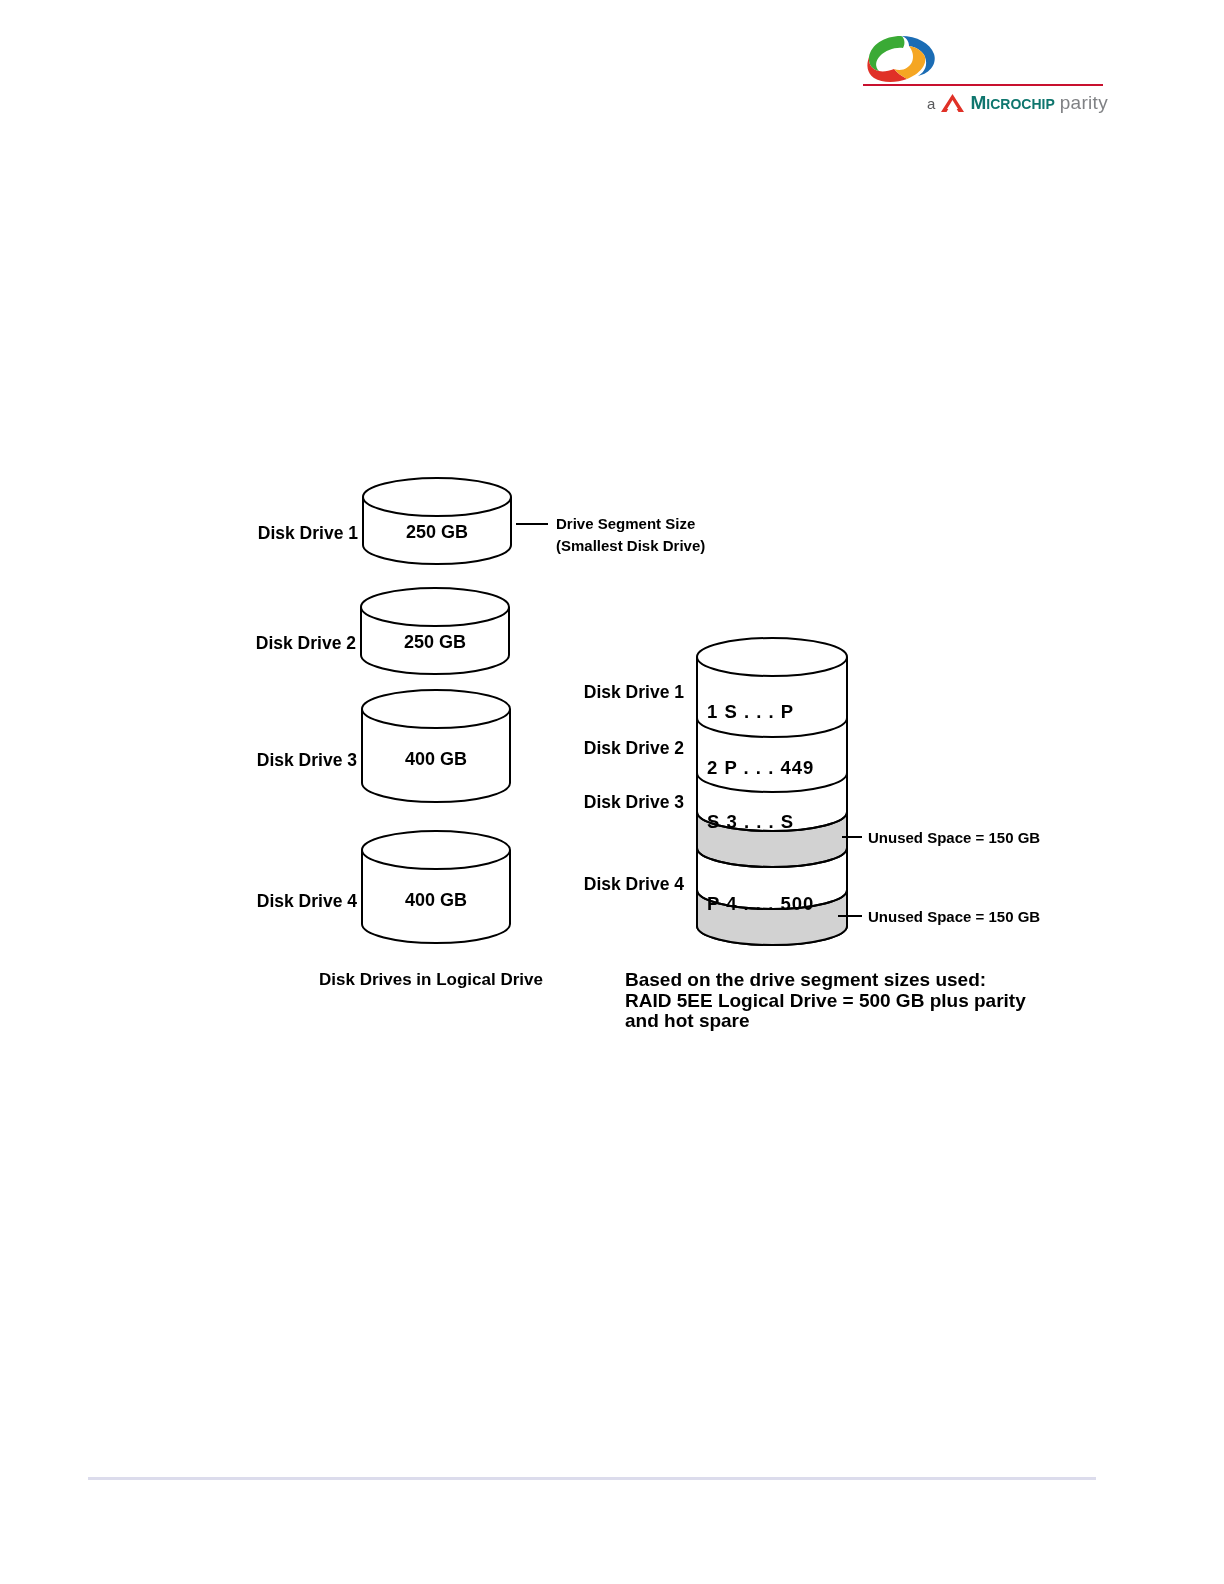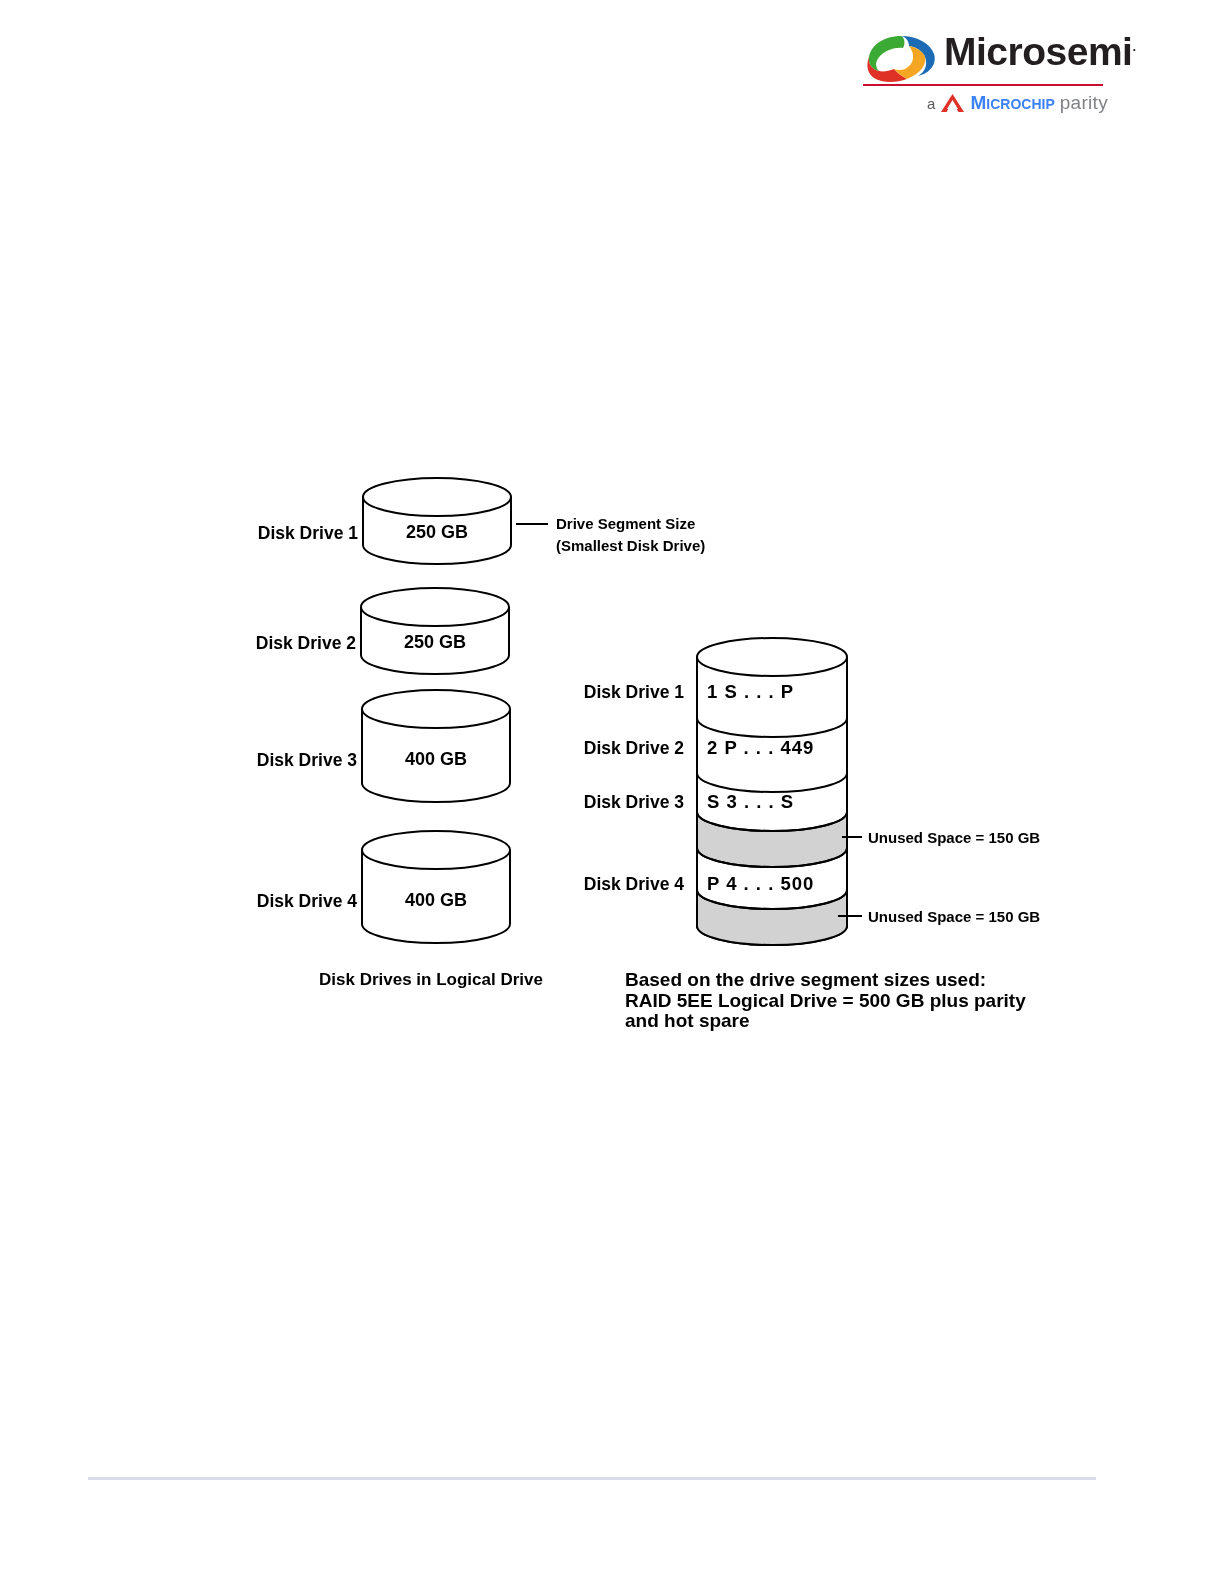--- a/index.html
+++ b/index.html
@@ -72,21 +72,21 @@
     color: #58595b;
   }
   #logo-tagline .mc-mark {
     width: 25px;
     height: 20px;
     display: inline-block;
   }
   #logo-tagline .mc-name {
     font-size: 19px;
     font-weight: bold;
-    color: #3b82f6;
+    color: #0f766e;
     letter-spacing: 0px;
   }
   #logo-tagline .mc-name .small {
     font-size: 14px;
   }
   #logo-tagline .mc-company {
     font-size: 19px;
     color: #808285;
     letter-spacing: 0.3px;
   }
@@ -112,20 +112,21 @@
     font-weight: bold;
     white-space: nowrap;
     text-align: center;
   }
   .seg-text {
     position: absolute;
     font-size: 18.5px;
     font-weight: bold;
     white-space: nowrap;
     letter-spacing: 1px;
+    margin-top: 20px;
   }
   .annot {
     position: absolute;
     font-size: 15px;
     font-weight: bold;
     white-space: nowrap;
     line-height: 22px;
   }
   .caption {
     position: absolute;
@@ -155,21 +156,20 @@
 </head>
 <body>
 
 <div id="logo-block">
   <svg id="logo-swoosh" viewBox="0 0 74 52">
     <path d="M37 4 C20 4 7 13 5 25 C4 33 9 38 15 39 C11 35 11 29 16 24 C22 18 31 15 39 16 C42 11 40 5 37 4 Z" fill="#3aaa35"></path>
     <path d="M37 4 C42 5 45 9 45 14 C52 15 59 19 61 25 C64 33 61 40 54 44 C67 41 73 31 70 22 C66 11 53 4 37 4 Z" fill="#1b6cb4"></path>
     <path d="M15 39 C9 38 4 33 5 25 C2 33 3 41 10 46 C18 51 32 51 43 47 C38 44 33 41 30 37 C25 39 19 40 15 39 Z" fill="#e03127"></path>
     <path d="M61 25 C59 19 52 15 45 14 C49 19 50 25 48 30 C45 36 38 40 30 37 C33 41 38 44 43 47 C53 43 63 35 61 25 Z" fill="#f5a623"></path>
   </svg>
-  <div id="logo-wordmark"><span>Microsemi</span><span class="tm">.</span></div>
   <div id="logo-rule"></div>
   <div id="logo-tagline">
     <span class="a-word">a</span>
     <svg class="mc-mark" viewBox="0 0 25 20">
       <path d="M12.5 1 L24 19 L18.5 19 L12.5 9 L6.5 19 L1 19 Z" fill="#e03127"></path>
       <path d="M12.5 7 L18 16 L14.5 16 L12.5 12.5 L10.5 16 L7 16 Z" fill="#ffffff"></path>
     </svg>
     <span class="mc-name"><span>M</span><span class="small">ICROCHIP</span></span>
     <span class="mc-company">parity</span>
   </div>

